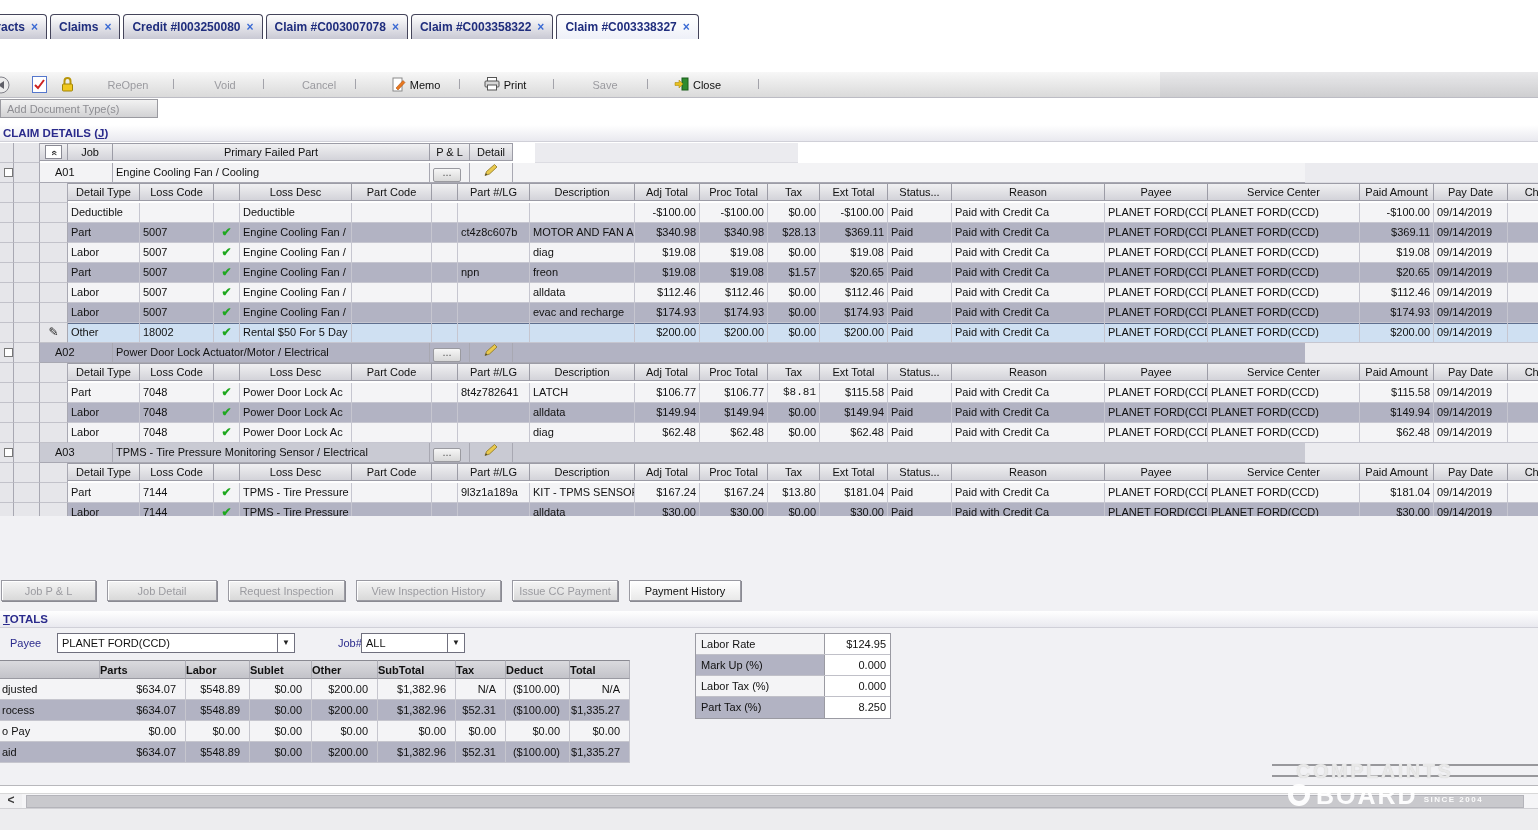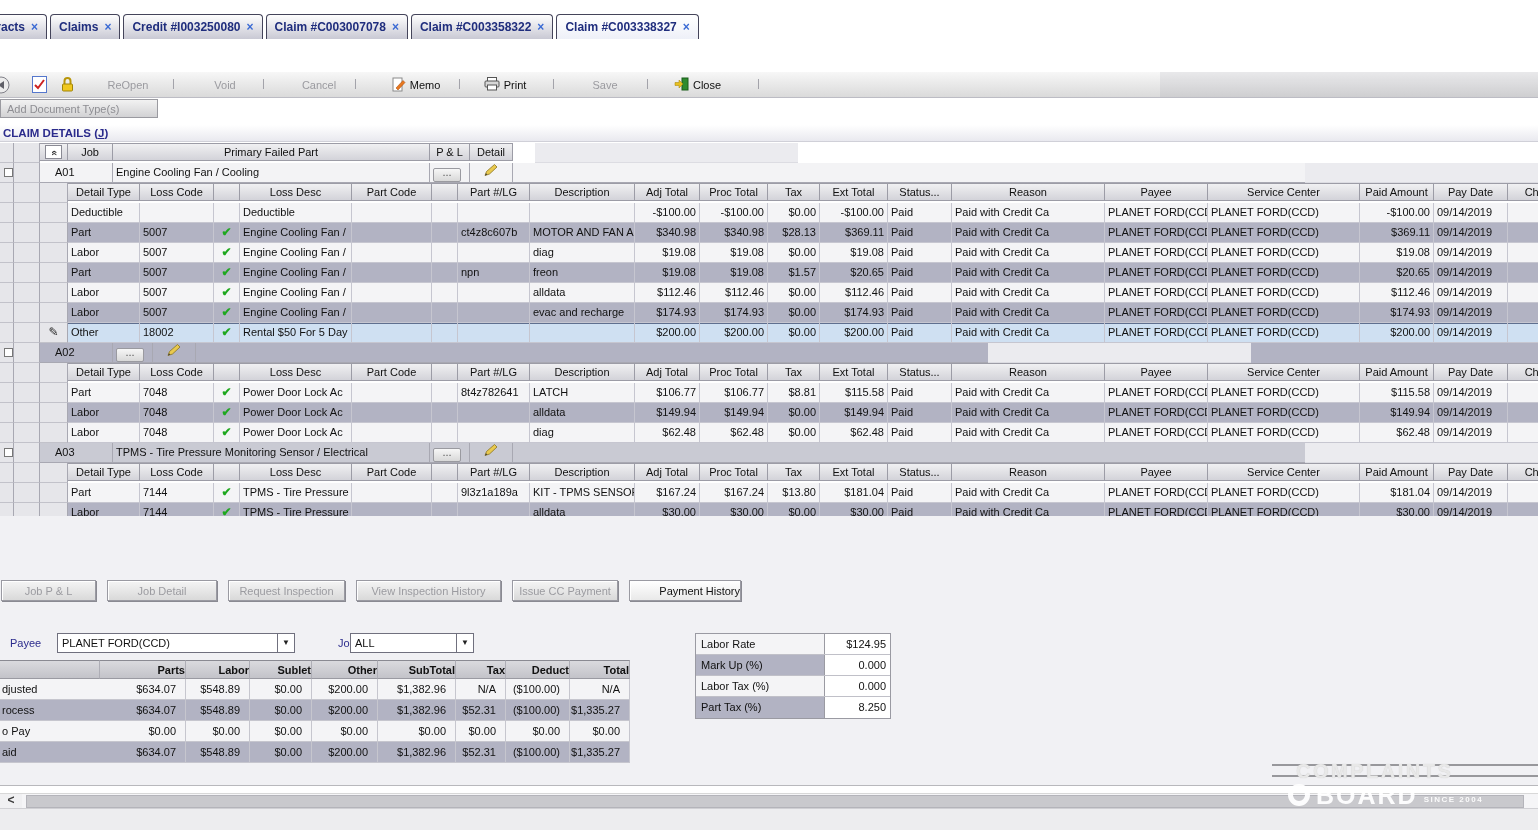--- a/index.html
+++ b/index.html
@@ -67,21 +67,21 @@
 .payrow{position:absolute;top:633px;left:0;right:0;height:22px}
 .lbl-navy{position:absolute;color:#2b2b8c;font-size:11px;top:4px}
 .combo{position:absolute;top:0;height:20px;border:1px solid #70707e;background:#fff;display:flex;cursor:pointer}
 .combo-val{flex:1;padding:3px 4px 0;overflow:hidden;white-space:nowrap}
 .combo-btn{width:17px;border-left:1px solid #70707e;background:#fff;text-align:center;font-size:8px;line-height:18px;color:#222}
 
 
 #tottable{position:absolute;top:660px;left:0}
 .trow{display:flex}
 .tcell{flex:none;white-space:nowrap;overflow:hidden}
-.thc{background:linear-gradient(#dadade,#c3c3c9);font-weight:bold;text-align:right;height:19px;line-height:18px;border-right:1px solid #aeaeb6;border-top:1px solid #8a8a92;border-bottom:1px solid #9a9aa2}
+.thc{background:linear-gradient(#dadade,#c3c3c9);font-weight:bold;text-align:left;height:19px;line-height:18px;border-right:1px solid #aeaeb6;border-top:1px solid #8a8a92;border-bottom:1px solid #9a9aa2}
 .tvc{height:21px;line-height:20px;text-align:right;padding-right:9px;border-right:1px solid #c6c6ce;border-bottom:1px solid #c6c6ce}
 .tlab{height:21px;line-height:20px;padding-left:2px;border-bottom:1px solid #c6c6ce}
 
 
 #rates{position:absolute;left:695px;top:633px;width:196px;border:1px solid #9a9aa2;background:#fff}
 .rrow{display:flex;height:21px;border-bottom:1px solid #c0c0c8}
 .rrow:last-child{border-bottom:none}
 .rlab{width:128px;padding:4px 0 0 5px;white-space:nowrap;overflow:hidden}
 .rval{width:66px;background:#fff;border-left:1px solid #9a9aa2;text-align:right;padding:4px 4px 0 0}
 
@@ -409,20 +409,21 @@
         <div class="dcell " style="width: 103px;">PLANET FORD(CCD)</div>
         <div class="dcell " style="width: 152px;">PLANET FORD(CCD)</div>
         <div class="dcell num" style="width: 74px;">$200.00</div>
         <div class="dcell " style="width: 74px;">09/14/2019</div>
         <div class="dcell " style="width: 60px;"></div>
       </div>
       <div class="grow jobrow jg">
         <div class="dcell gc" style="width: 14px;"><span class="xbox"></span></div>
         <div class="dcell gc" style="width: 26px;"></div>
         <div class="dcell jc jnum" style="width: 73px;">A02</div>
+        <div class="dcell jc" style="width: 317px;">Power Door Lock Actuator/Motor / Electrical</div>
         <div class="dcell jc" style="width: 40px;"><span class="dots">...</span></div>
         <div class="dcell jc" style="width: 43px; text-align: center;"><svg width="16" height="14" viewBox="0 0 16 14">
             <path d="M2 12.5 L3.5 8.5 L11.5 1.5 L14 4 L6.5 11 Z" fill="#e9c94e" stroke="#8a7420" stroke-width="0.8"></path>
             <path d="M2 12.5 L4.3 11.6 L3 10.3 Z" fill="#3a3a3a"></path>
           </svg></div>
         <div class="dcell jband" style="width: 792px;"></div>
         <div class="dcell fill" style="width: 263px;"></div>
       </div>
       <div class="grow dh">
         <div class="dcell gc" style="width: 14px;"></div>
@@ -455,21 +456,21 @@
         <div class="dcell " style="width: 72px;">Part</div>
         <div class="dcell " style="width: 74px;">7048</div>
         <div class="dcell ckc" style="width: 26px;"><span class="chk">✔</span></div>
         <div class="dcell " style="width: 112px;">Power Door Lock Ac</div>
         <div class="dcell " style="width: 80px;"></div>
         <div class="dcell " style="width: 26px;"></div>
         <div class="dcell " style="width: 72px;">8t4z782641</div>
         <div class="dcell " style="width: 105px;">LATCH</div>
         <div class="dcell num" style="width: 65px;">$106.77</div>
         <div class="dcell num" style="width: 68px;">$106.77</div>
-        <div class="dcell num" style="width: 52px;">$8.81</div>
+        <div class="dcell num" style="width: 52px; font-family: Liberation Mono, monospace;">$8.81</div>
         <div class="dcell num" style="width: 68px;">$115.58</div>
         <div class="dcell " style="width: 64px;">Paid</div>
         <div class="dcell " style="width: 153px;">Paid with Credit Ca</div>
         <div class="dcell " style="width: 103px;">PLANET FORD(CCD)</div>
         <div class="dcell " style="width: 152px;">PLANET FORD(CCD)</div>
         <div class="dcell num" style="width: 74px;">$115.58</div>
         <div class="dcell " style="width: 74px;">09/14/2019</div>
         <div class="dcell " style="width: 60px;"></div>
       </div>
       <div class="grow r1">
@@ -608,32 +609,33 @@
     </div>
 
   <div class="lower"></div>
 
   <div id="abtns">
       <button class="abtn" style="width: 95px;">Job P &amp; L</button>
       <button class="abtn" style="width: 110px;">Job Detail</button>
       <button class="abtn" style="width: 117px;">Request Inspection</button>
       <button class="abtn" style="width: 145px;">View Inspection History</button>
       <button class="abtn" style="width: 106px;">Issue CC Payment</button>
-      <button class="abtn on" style="width: 112px; text-align: right;">Payment History</button>
+      <button class="abtn on" style="width: 112px;">Payment History</button>
     </div>
 
+  <div class="band band-tot"><u>T</u><span>OTALS</span></div>
 
   <div class="payrow">
     <span class="lbl-navy" style="left:10px">Payee</span>
     <div class="combo" style="left:57px;width:238px">
       <span class="combo-val">PLANET FORD(CCD)</span>
       <span class="combo-btn">▼</span>
     </div>
     <span class="lbl-navy" style="left:338px">Job#</span>
-    <div class="combo" style="left:350px;width:124px">
+    <div class="combo" style="left:361px;width:104px">
       <span class="combo-val">ALL</span>
       <span class="combo-btn">▼</span>
     </div>
   </div>
 
   <div id="tottable">
       <div class="trow">
         <div class="tcell thc" style="width: 100px;"></div>
         <div class="tcell thc" style="width: 86px;">Parts</div>
         <div class="tcell thc" style="width: 64px;">Labor</div>

